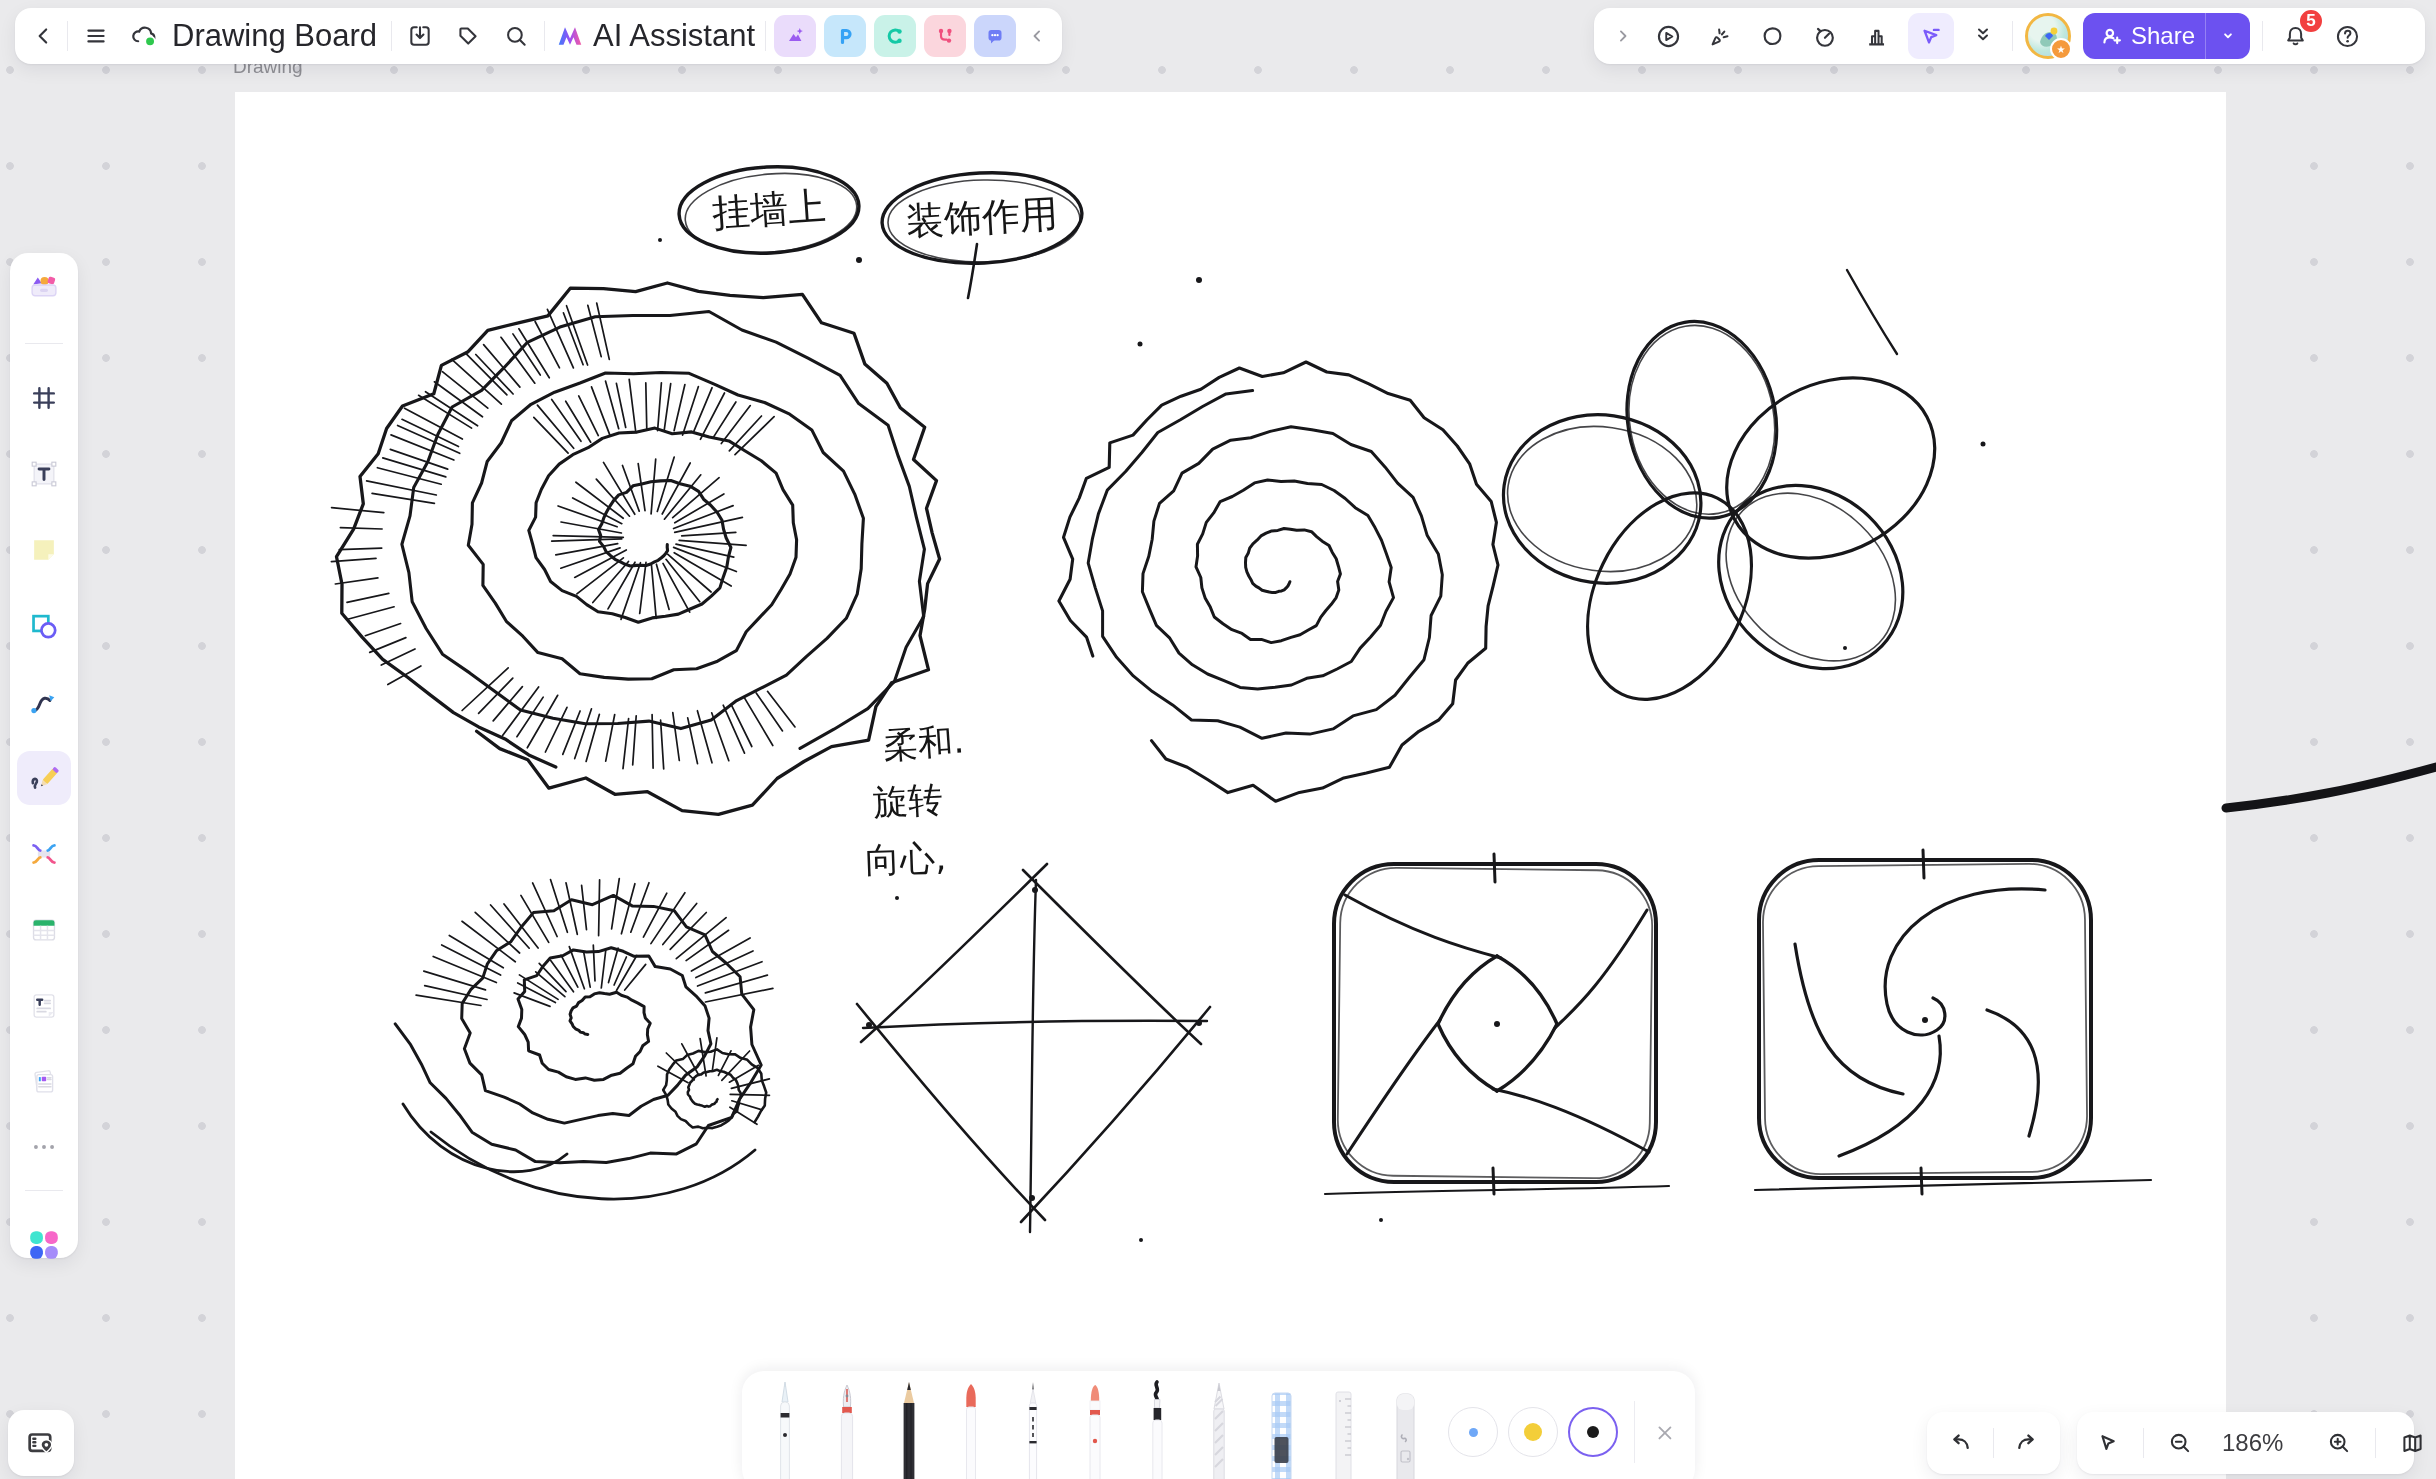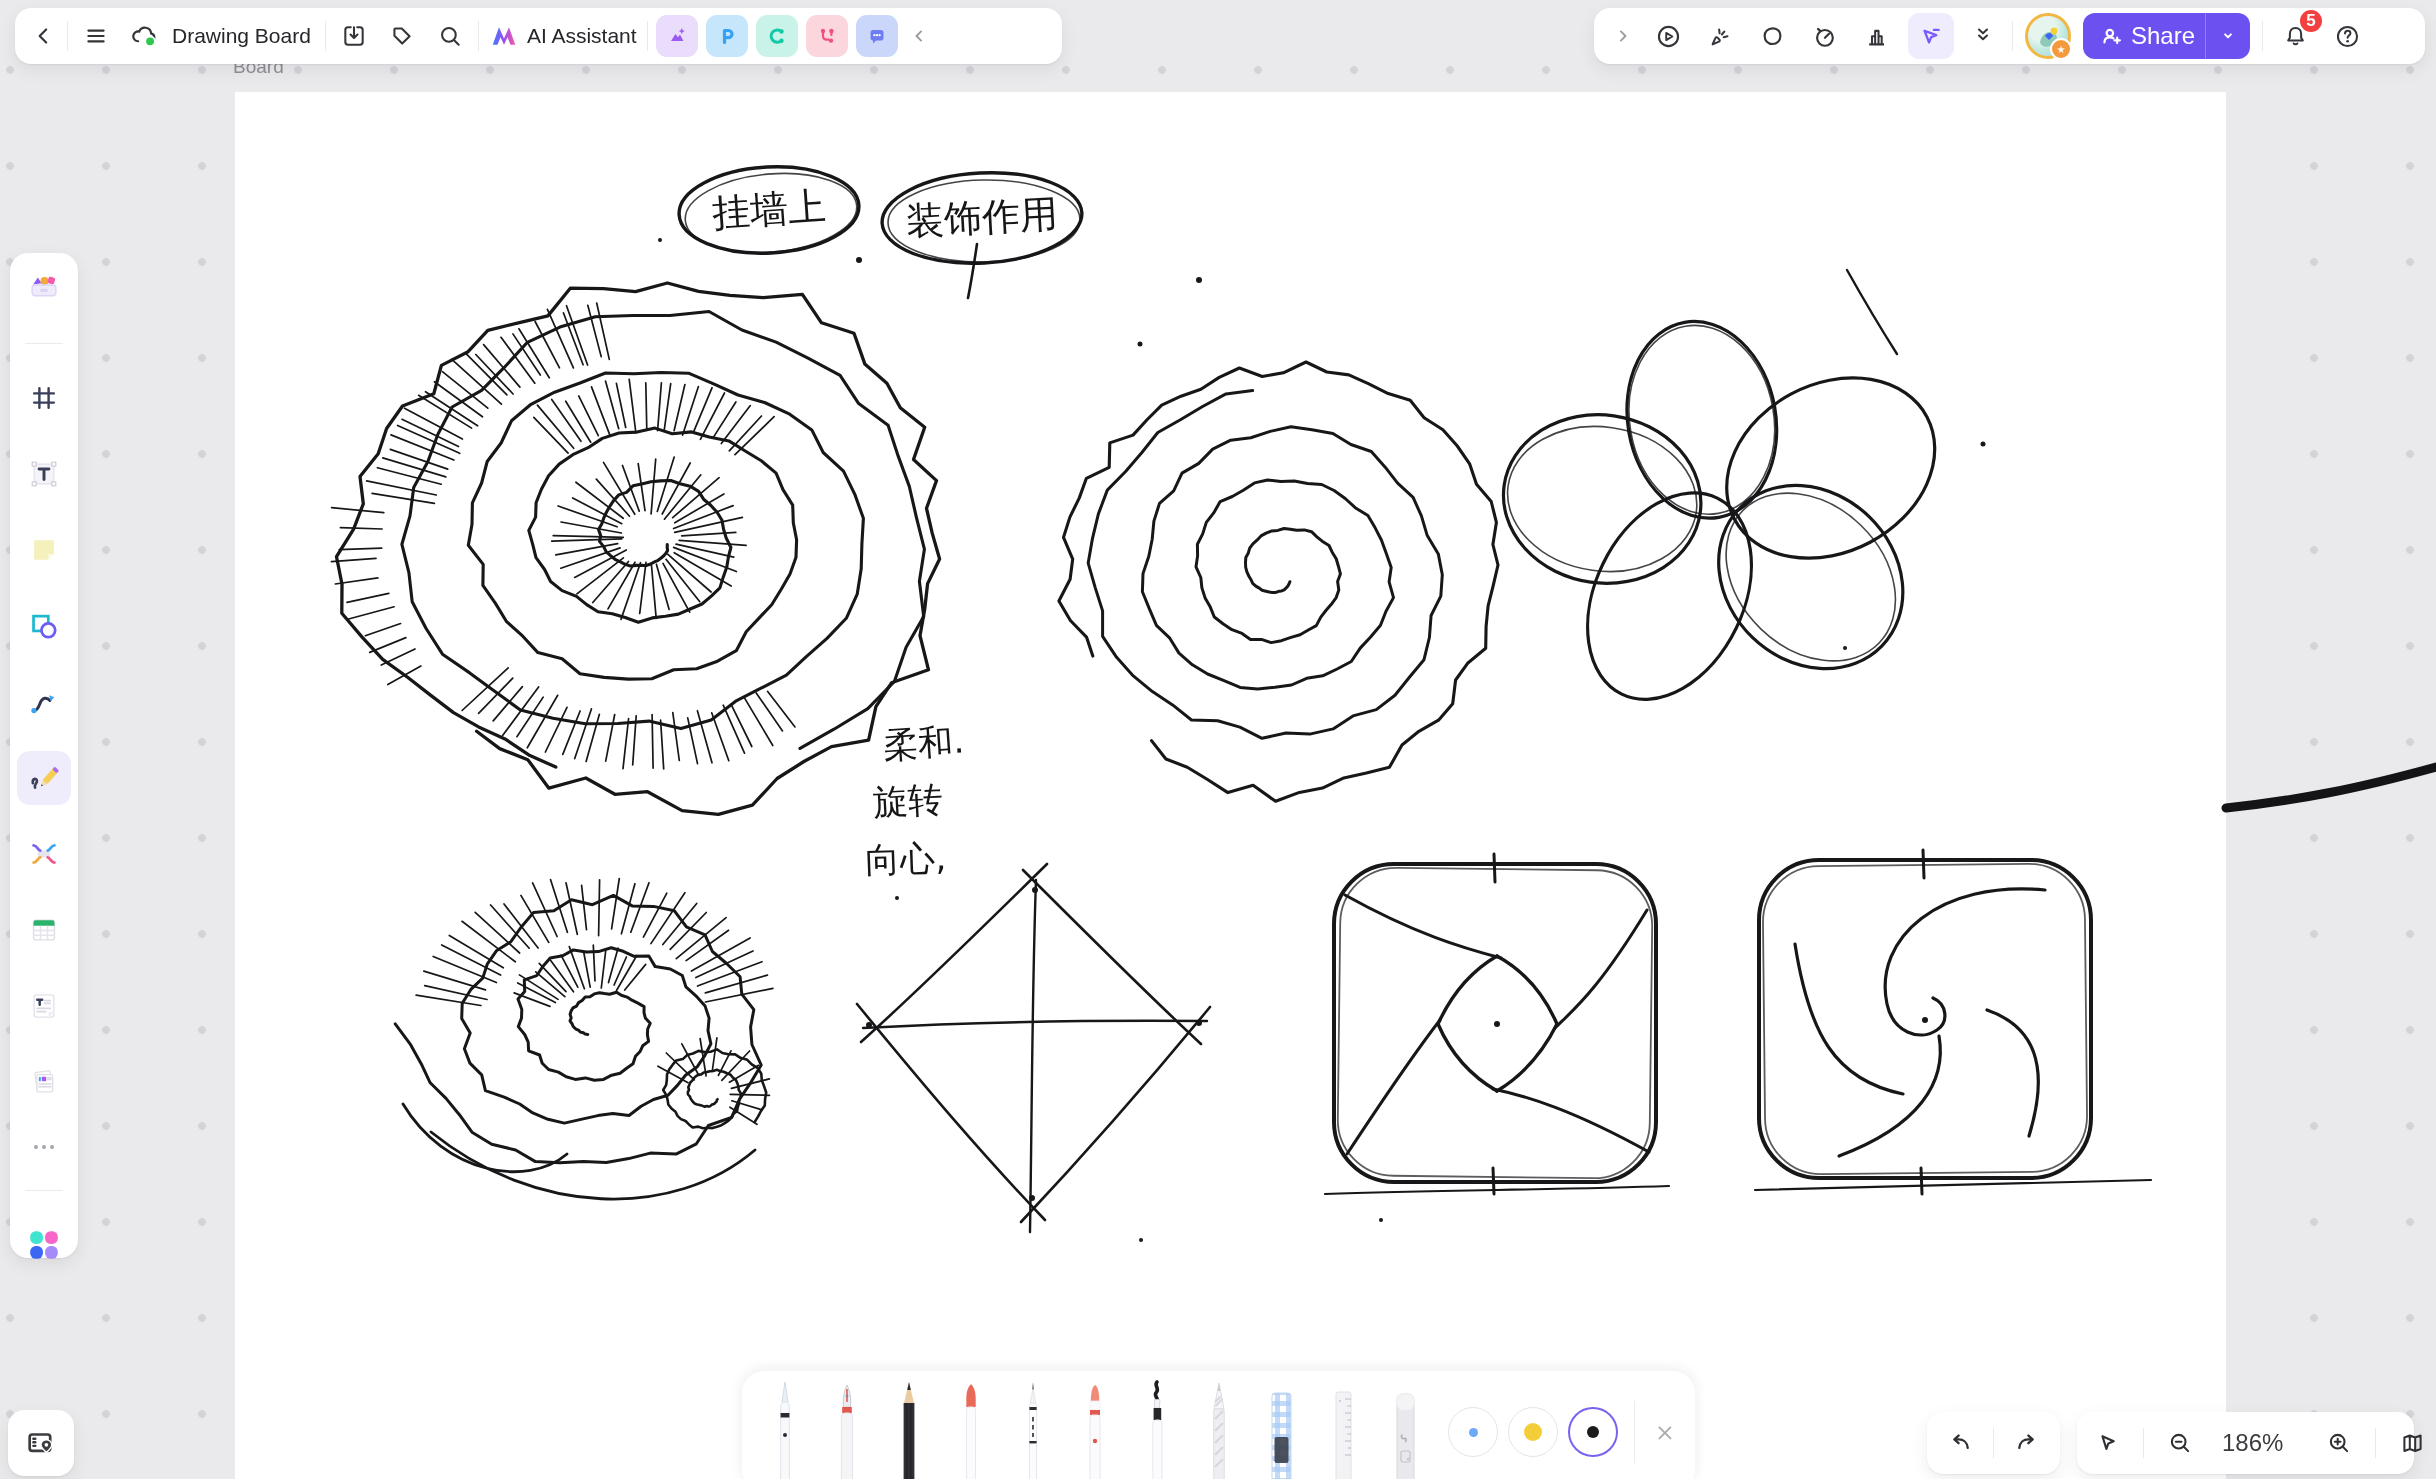--- a/index.html
+++ b/index.html
@@ -8,21 +8,21 @@
     background-image:radial-gradient(circle,#d3d3d8 3.5px,rgba(0,0,0,0) 4.2px);
     background-size:96px 96px;background-position:58px 22px;
     font-family:"Liberation Sans",sans-serif;}
   .canvas{position:absolute;left:235px;top:92px;width:1991px;height:1387px;background:#ffffff;}
   .frame-label{position:absolute;left:233px;top:56px;font-size:19px;color:#8e8e93;z-index:3}
   .overlay-stroke{position:absolute;left:0;top:0;z-index:4;pointer-events:none}
   .bar{position:absolute;background:#fff;border-radius:16px;display:flex;align-items:center;
     box-shadow:0 1px 2px rgba(20,20,40,.06),0 6px 18px rgba(20,20,40,.07);z-index:60}
   .ibtn{width:40px;height:40px;display:flex;align-items:center;justify-content:center;border-radius:10px;flex:0 0 auto}
   .vdiv{width:1px;height:30px;background:#e9e9ee;flex:0 0 auto}
-  .title{font-size:21px;font-weight:500;color:#26262b;white-space:nowrap}
+  .title{font-size:31px;font-weight:500;color:#26262b;white-space:nowrap}
   .appicon{width:42px;height:42px;border-radius:11px;display:flex;align-items:center;justify-content:center;flex:0 0 auto}
   .sel-tool{width:46px;height:46px;border-radius:11px;background:#efecfe;display:flex;align-items:center;justify-content:center}
   .avatar{width:46px;height:46px;border-radius:50%;border:3px solid #F2B743;box-sizing:border-box;position:relative;flex:0 0 auto;
     background:radial-gradient(circle at 35% 30%,#e7f5ef 0 35%,#bfe8de 60%,#a9d3ec 100%)}
   .avatar .badge2{position:absolute;right:-4px;bottom:-4px;width:18px;height:18px;border-radius:50%;background:#F59A3C;border:2px solid #fff;
     display:flex;align-items:center;justify-content:center;color:#fff;font-size:10px}
   .share{height:46px;border-radius:12px;background:#6C51F0;display:flex;align-items:center;color:#fff;flex:0 0 auto}
   .share .lbl{font-size:24px;font-weight:500;padding:0 10px 0 6px}
   .share .sdiv{width:1px;height:46px;background:rgba(255,255,255,.28)}
   .bell{position:relative}
@@ -304,21 +304,21 @@
         <path d="M1520,1098 C1650,1094 1800,1092 1916,1088" fill="none" stroke="#17171a" stroke-width="2.2" stroke-linecap="round" stroke-linejoin="round" opacity="1"></path>
         <circle cx="1146" cy="1128" r="2" fill="#17171a"></circle>
         <circle cx="425" cy="148" r="2" fill="#17171a"></circle>
       </svg>
     <div class="cn o1">挂墙上</div>
     <div class="cn o2">装饰作用</div>
     <div class="cn n1">柔和.</div>
     <div class="cn n2">旋转</div>
     <div class="cn n3">向心,</div>
   </div>
-  <div class="frame-label">Board</div>
+  <div class="frame-label">Drawing</div>
 
   <svg class="overlay-stroke" width="2436" height="1479">
     <path d="M2226,808 C2300,800 2356,789 2436,767" fill="none" stroke="#141417" stroke-width="9" stroke-linecap="round"></path>
   </svg>
 
   <div class="bar" style="left:15px;top:8px;width:1047px;height:56px;padding:0 14px;gap:8px;box-sizing:border-box">
     <div class="ibtn" style="width:30px">
       <svg class="icn" width="26" height="26" viewBox="0 0 24 24">
           <path d="M14,6 L8,12 L14,18" fill="none" stroke="#34353B" stroke-width="2" stroke-linecap="round" stroke-linejoin="round"></path>
         </svg>

